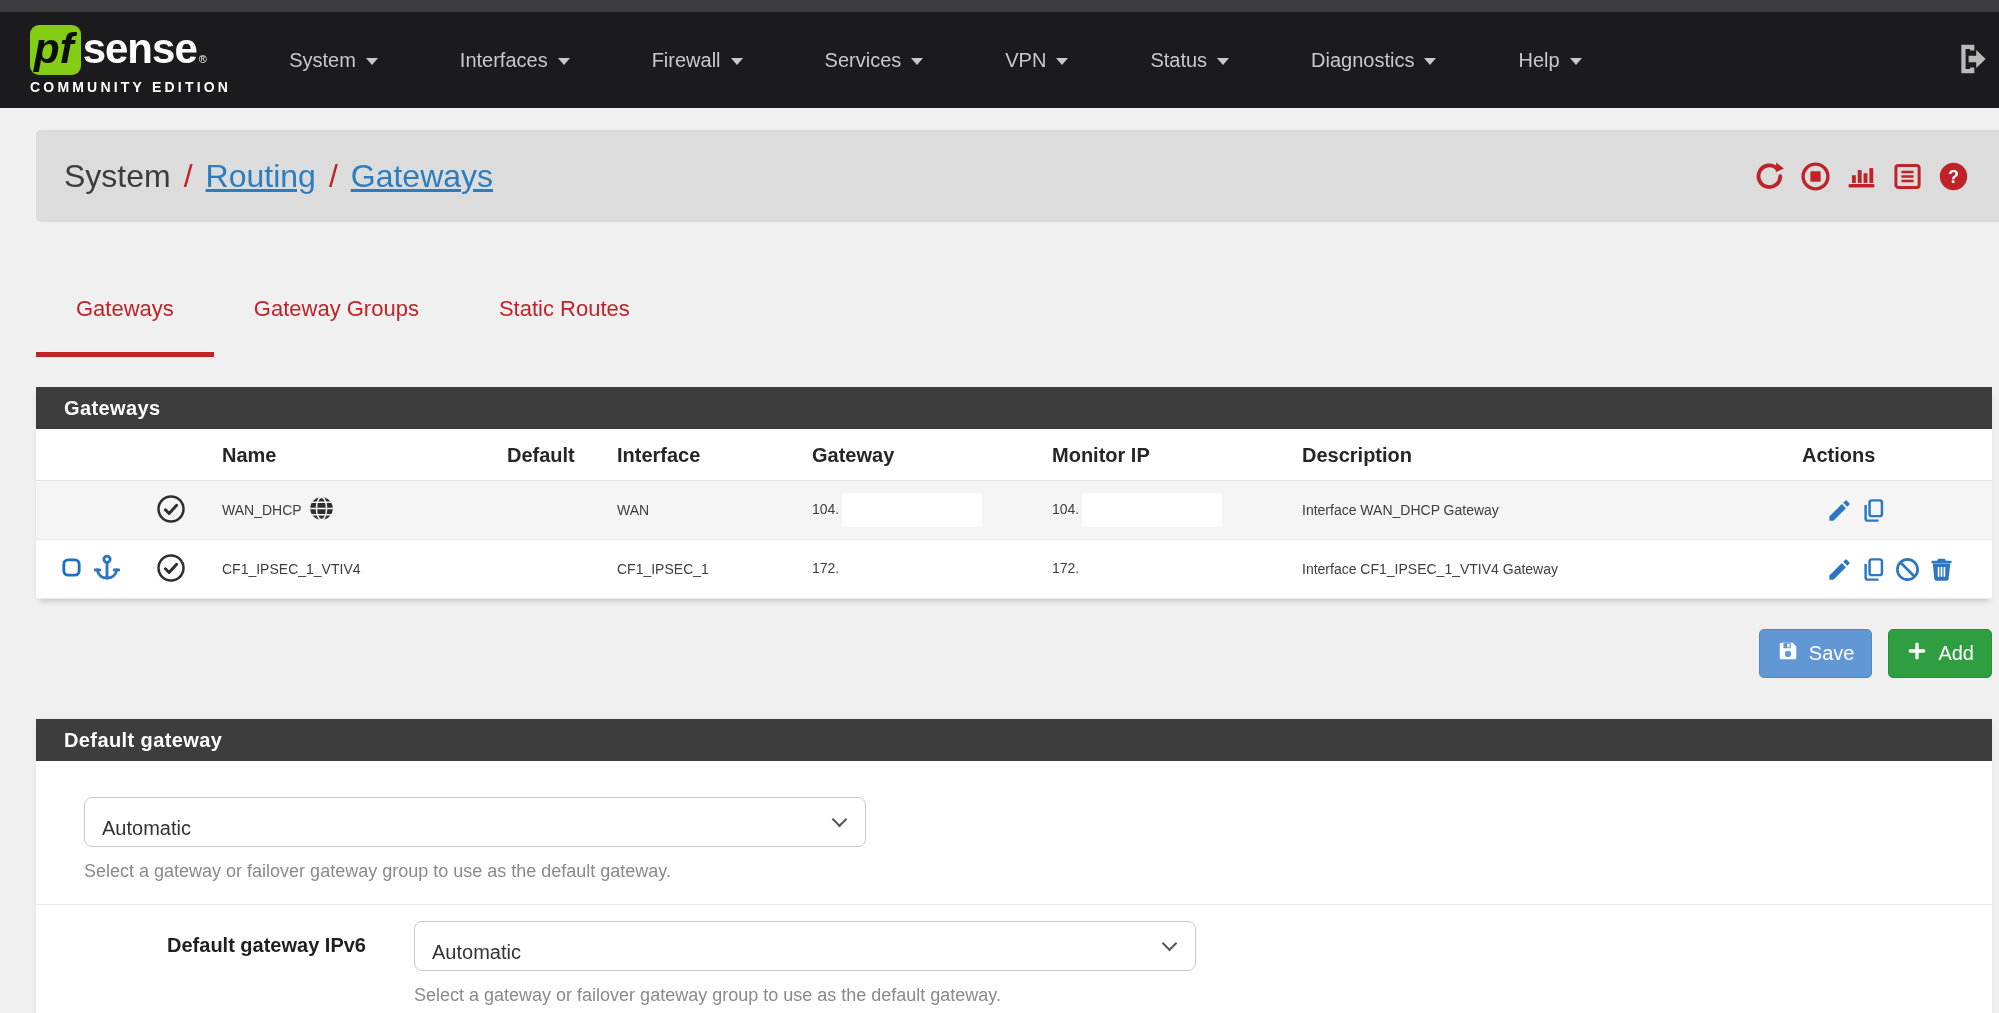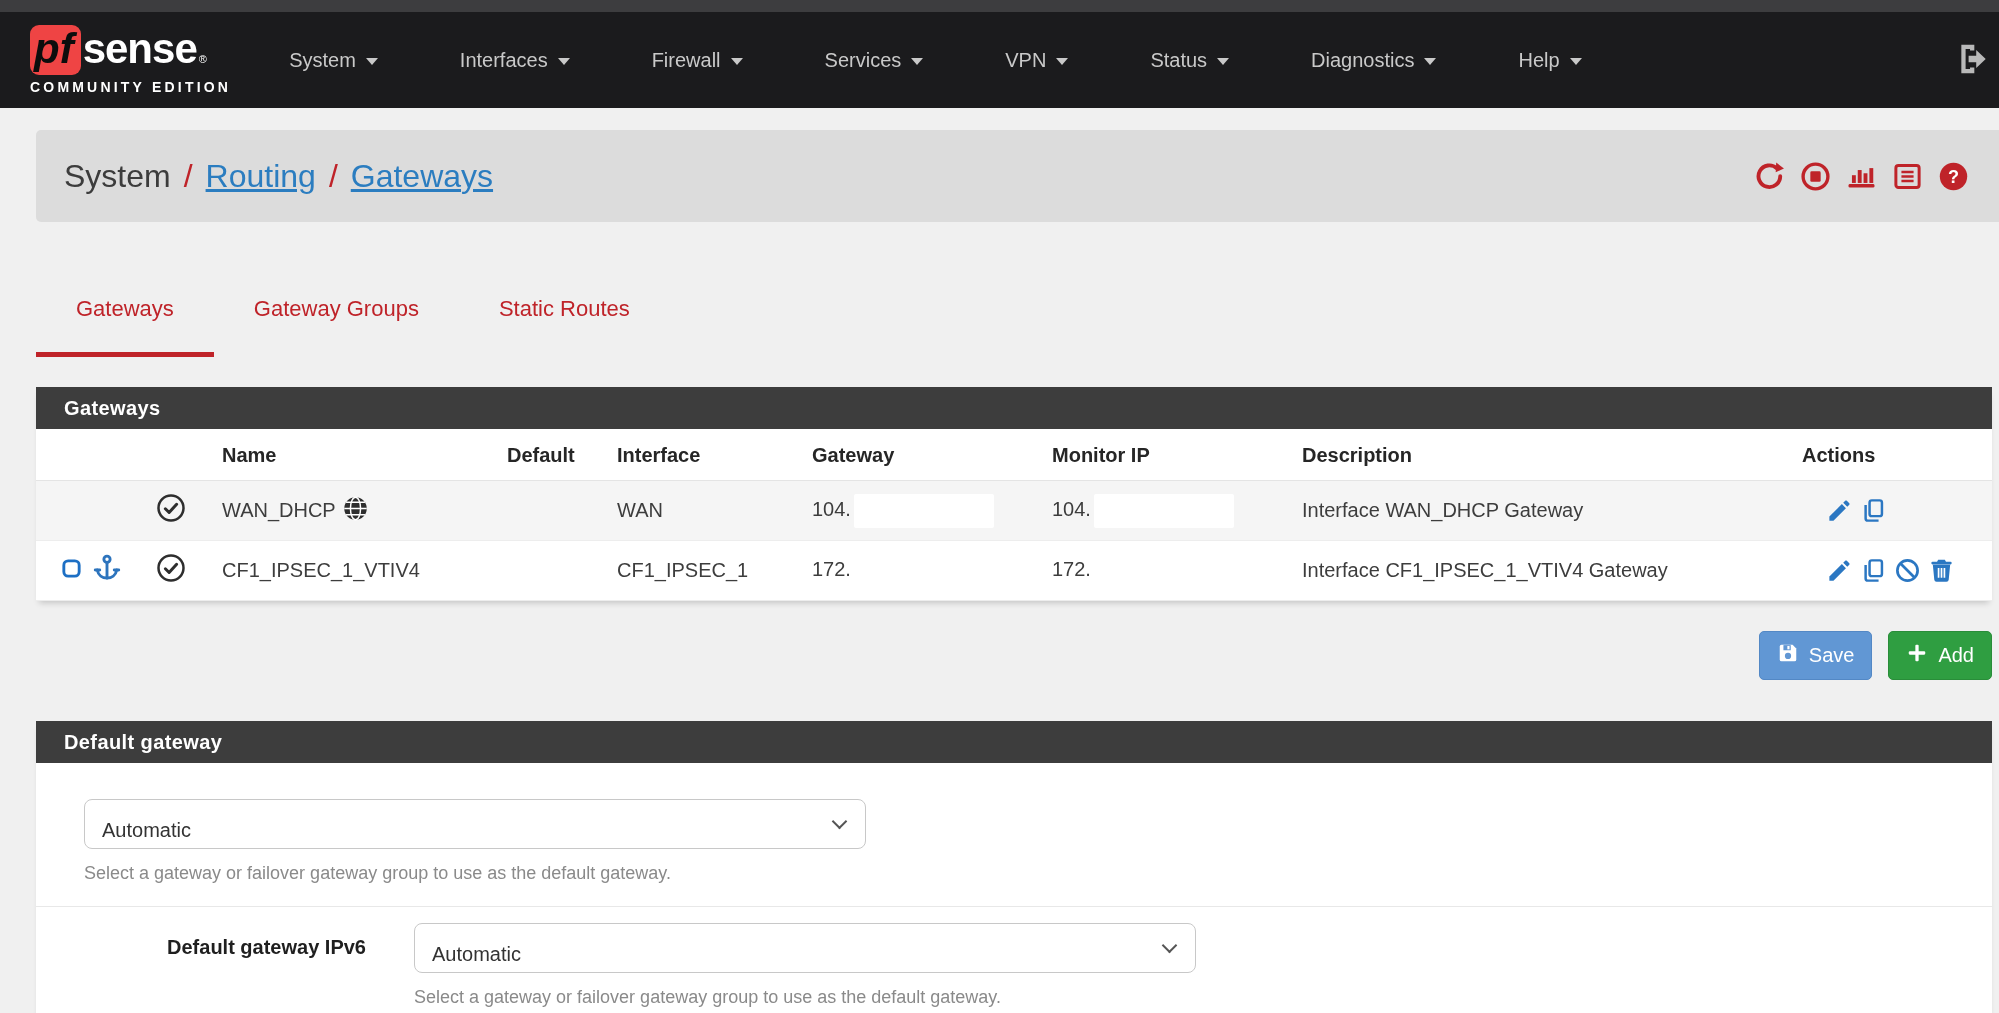--- a/index.html
+++ b/index.html
@@ -12,21 +12,21 @@
   }
   
   .topstrip { height:12px; background:#3d3d3f; }
   .navbar {
     height:96px; background:#1b1b1d;
     display:flex; align-items:center; position:relative;
   }
   .logo { margin-left:30px; display:flex; flex-direction:column; cursor:pointer; }
   .logo-row { display:flex; align-items:baseline; }
   .logo-pf {
-    background:#ef4444; color:#0d0d0d; font-weight:bold; font-style:italic;
+    background:#84cc16; color:#0d0d0d; font-weight:bold; font-style:italic;
     font-size:42px; line-height:44px; padding:2px 7px 4px 4px; border-radius:9px;
   }
   .logo-sense { color:#fff; font-weight:bold; font-size:42px; letter-spacing:-1px; margin-left:2px; }
   .logo-reg { color:#fff; font-size:11px; margin-left:2px; }
   .logo-sub { color:#fff; font-size:14px; font-weight:bold; letter-spacing:3.2px; margin-top:4px; }
   .menu { display:flex; margin-left:58px; gap:82px; align-items:center; }
   .menu-item { color:#c9c9c9; font-size:20px; cursor:pointer; white-space:nowrap; display:flex; align-items:center; }
   .caret {
     display:inline-block; margin-left:10px; margin-top:3px;
     border-left:6px solid transparent; border-right:6px solid transparent;
@@ -51,21 +51,21 @@
   
   .panel { margin:30px 0 0 36px; width:1956px; box-shadow:0 5px 6px -3px rgba(0,0,0,0.18); }
   .panel-h {
     height:42px; background:#3d3d3d; color:#fff; font-weight:bold; font-size:20px;
     display:flex; align-items:center; padding-left:28px; letter-spacing:0.4px;
   }
   .panel-b { background:#fff; }
   
   table { border-collapse:collapse; width:100%; table-layout:fixed; }
   th { font-size:20px; color:#262626; text-align:left; padding:15px 12px 13px 12px; border-bottom:1px solid #e4e4e4; }
-  td { font-size:20px; color:#3d3d3d; padding:12px; vertical-align:middle; }
+  td { font-size:14px; color:#3d3d3d; padding:12px; vertical-align:middle; }
   tr.striped { background:#f5f5f5; }
   tr.gw-row { border-bottom:1px solid #ededed; height:58px; }
   .lead-icons { display:flex; gap:9px; align-items:center; padding-left:12px; }
   .status-cell { text-align:left; padding-left:6px; }
   .name-cell { display:flex; align-items:center; gap:6px; }
   .redact { display:inline-block; width:140px; height:34px; background:#fff; vertical-align:middle; margin-left:3px; border-radius:2px; }
   .act-icons { display:flex; gap:7px; align-items:center; padding-left:24px; }
   .act-icons > span { display:inline-flex; cursor:pointer; }
   
   .btn-row { margin-left:36px; width:1956px; display:flex; justify-content:flex-end; gap:16px; margin-top:30px; }

